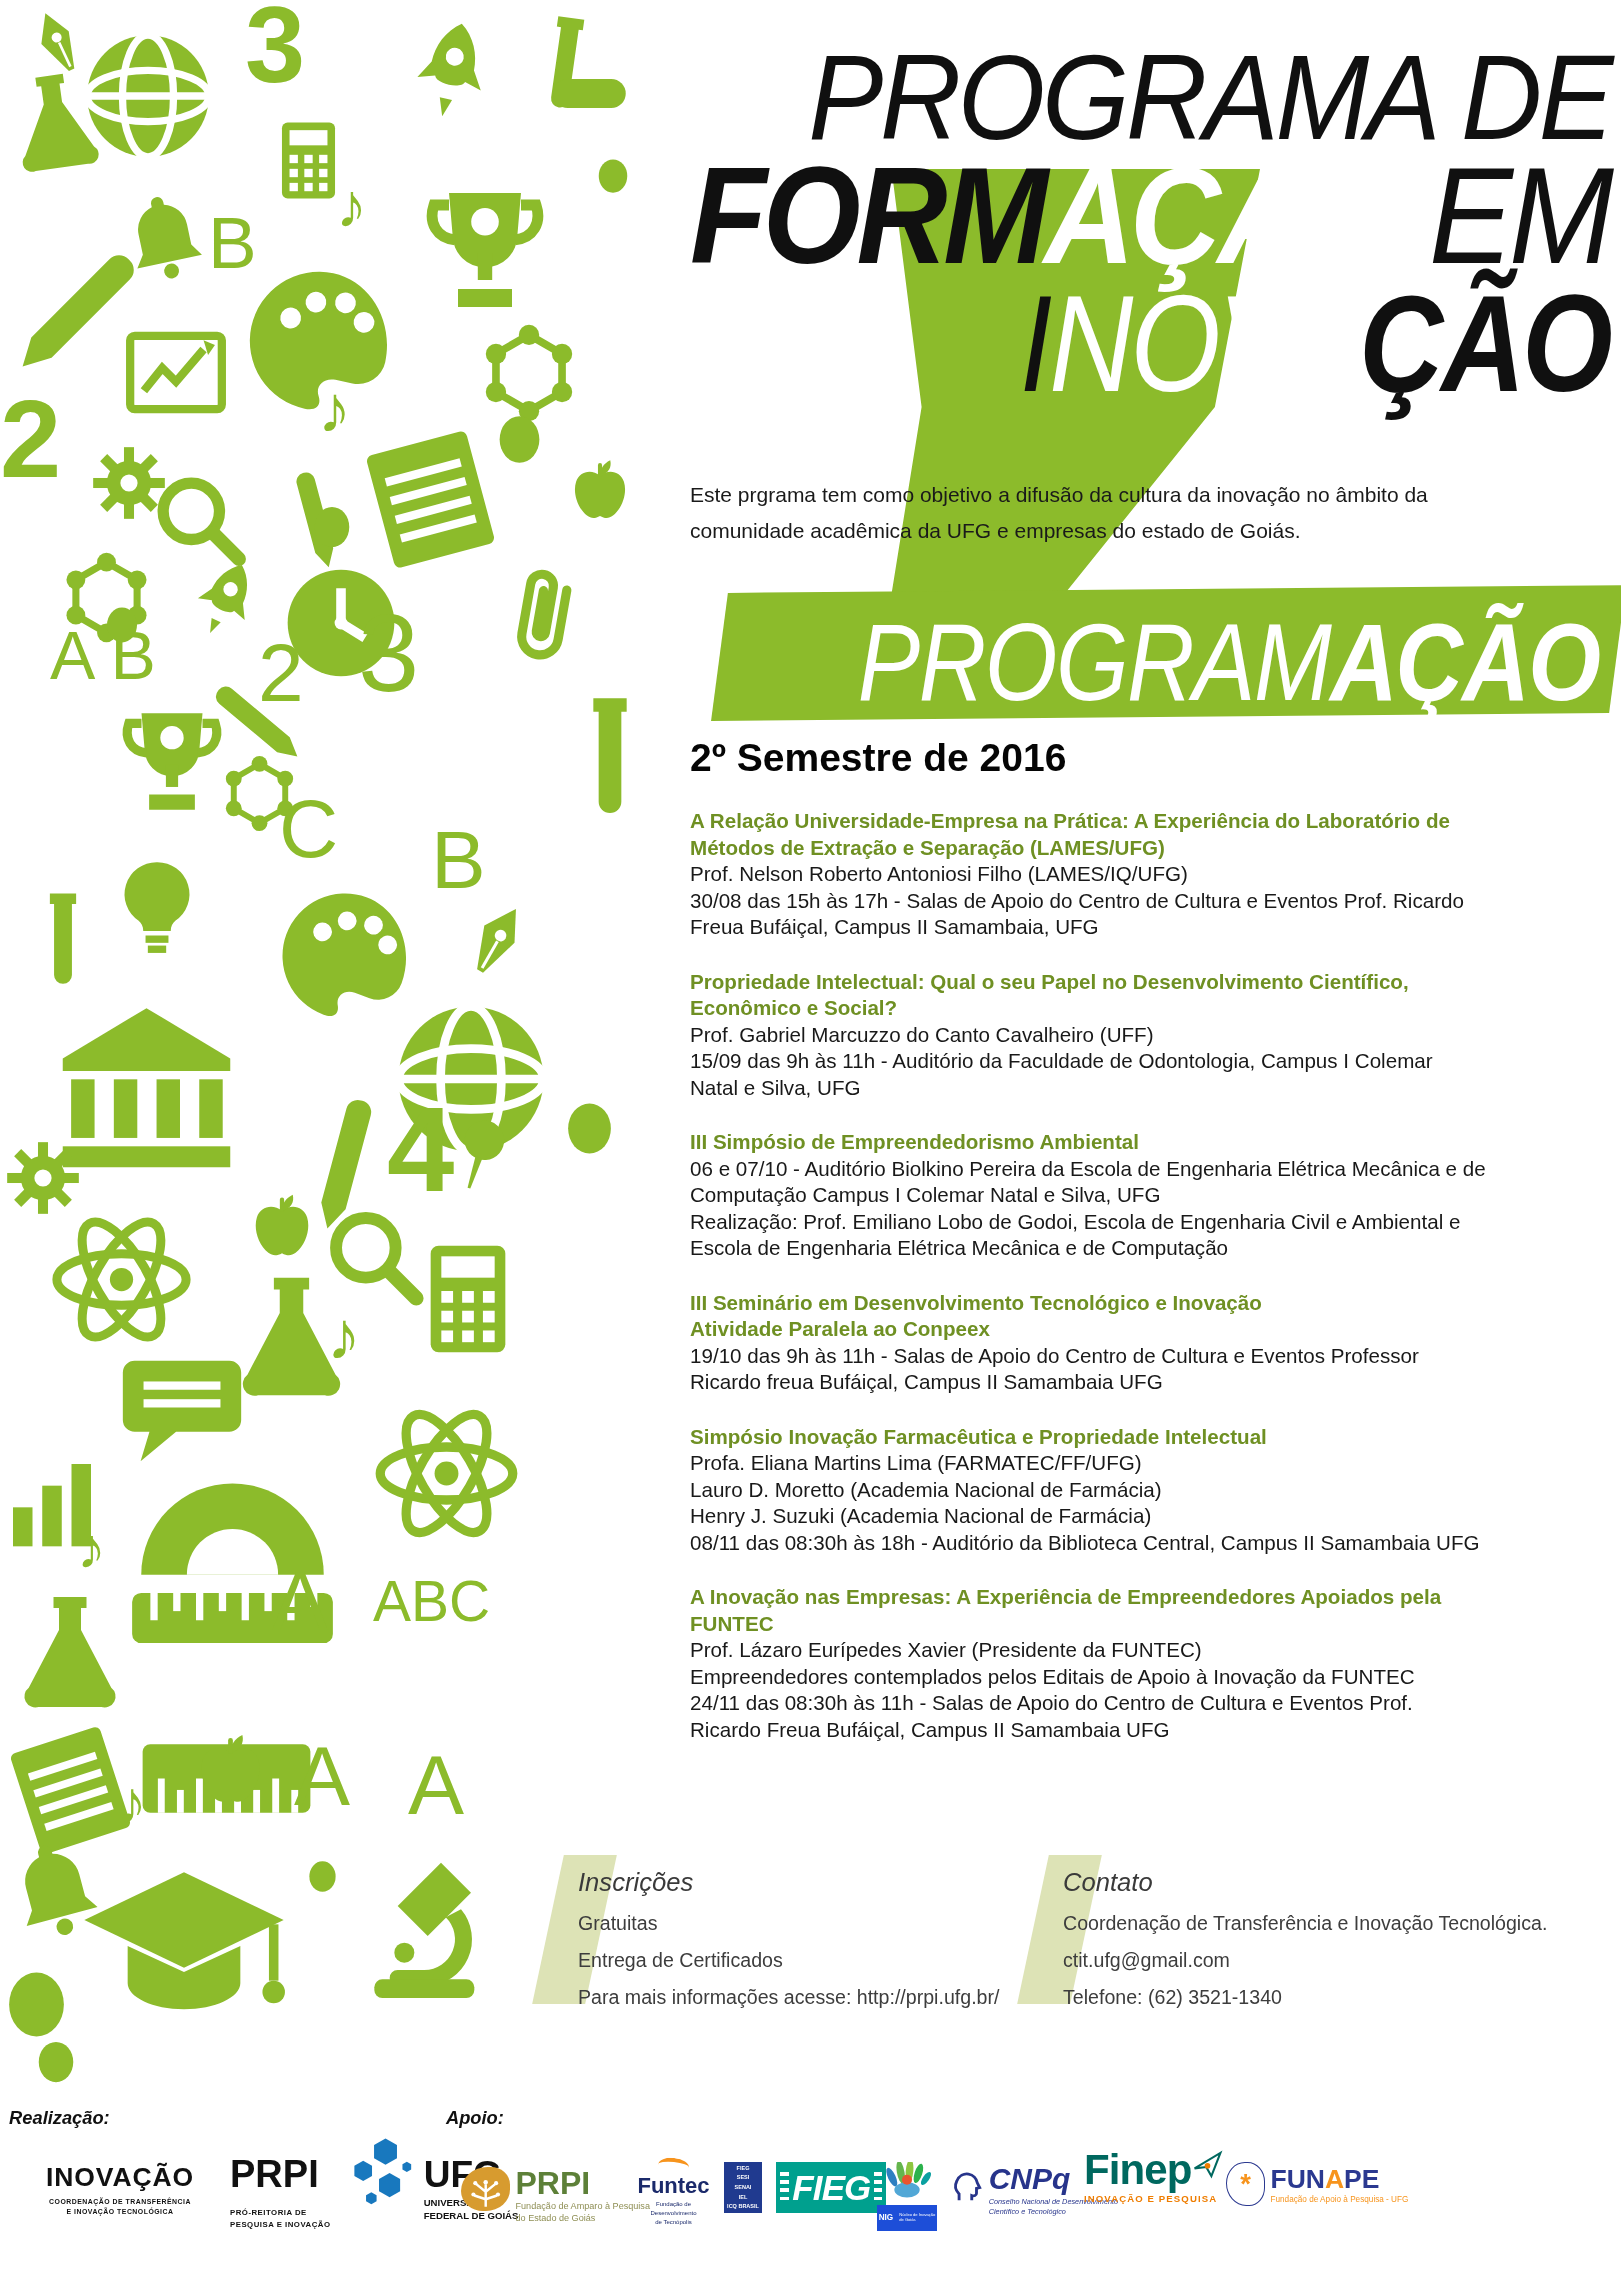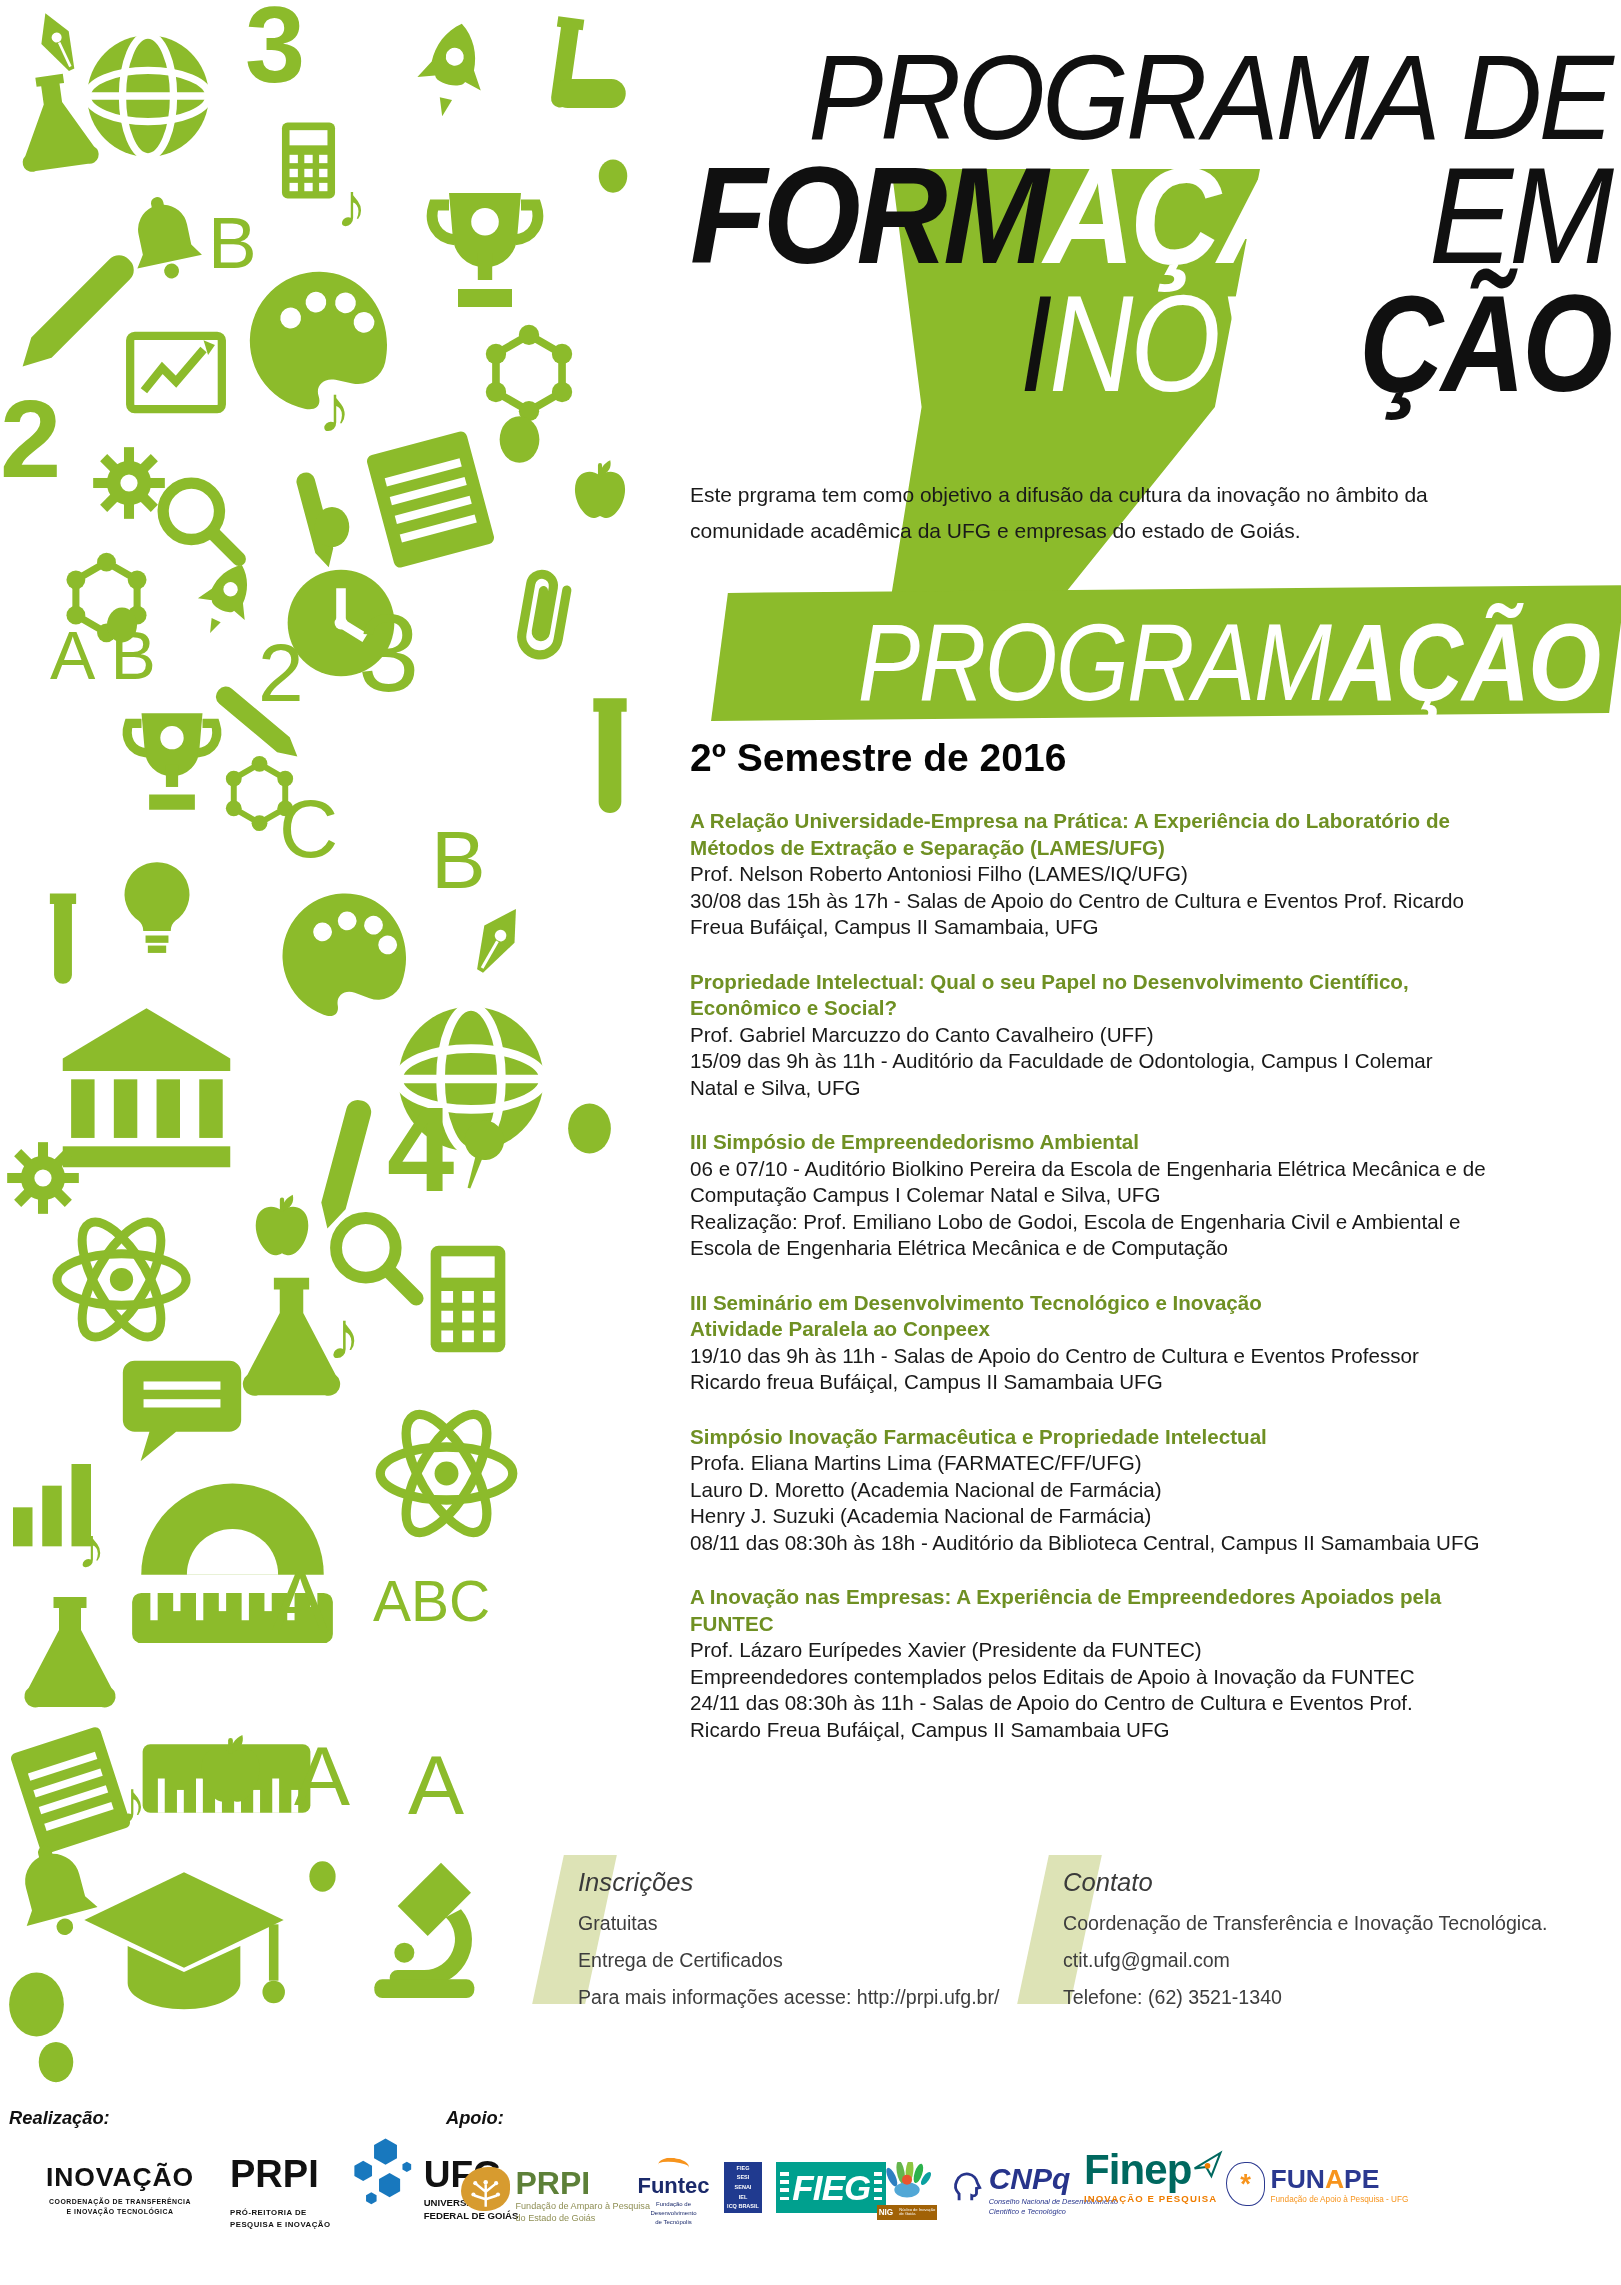--- a/index.html
+++ b/index.html
@@ -75,21 +75,21 @@
   #lg-funtec .arc{width:31px;height:12px;border-top:4.6px solid #f7941d;border-radius:50%;margin:0 auto;transform:rotate(6deg);}
   #lg-funtec .nm{font-size:22px;font-weight:800;color:#1b2a6b;line-height:1.05;}
   #lg-funtec .cp{font-size:6px;color:#1b2a6b;line-height:1.5;margin-top:2.7px;}
   #lg-fieg{left:724px;top:2162px;display:flex;}
   #lg-fieg .stack{width:38px;height:51px;background:#203a8f;color:#fff;font-size:5.5px;font-weight:700;
                   text-align:center;line-height:1.75;padding-top:1.8px;box-sizing:border-box;}
   #lg-fieg .teal{width:110px;height:51px;background:#00a08e;margin-left:14px;display:flex;align-items:center;justify-content:flex-end;}
   #lg-fieg .stripes{width:8.2px;height:31px;background:repeating-linear-gradient(#fff 0 3.7px,transparent 3.7px 8.2px);margin:0 3.7px;}
   #lg-fieg .nm{color:#fff;font-style:italic;font-weight:800;font-size:35px;letter-spacing:-0.9px;}
   #lg-nig{left:877px;top:2162px;width:60px;text-align:center;}
-  #lg-nig .bar{background:#a16207;color:#fff;height:15px;margin-top:1.8px;display:flex;align-items:center;justify-content:center;gap:6px;}
+  #lg-nig .bar{background:#1d4ed8;color:#fff;height:26px;margin-top:1.8px;display:flex;align-items:center;justify-content:center;gap:6px;}
   #lg-nig .nm{font-size:8.2px;font-weight:800;}
   #lg-nig .cp{font-size:4.1px;line-height:1.1;text-align:left;}
   #lg-cnpq{left:948px;top:2164px;display:flex;align-items:flex-start;}
   #lg-cnpq .txt{margin-left:2.7px;}
   #lg-cnpq .nm{font-size:30px;font-weight:800;font-style:italic;color:#27348b;line-height:1;}
   #lg-cnpq .cp{font-size:7.3px;font-style:italic;color:#27348b;line-height:1.35;margin-top:2.7px;}
   #lg-finep{left:1084px;top:2149px;}
   #lg-finep .row{display:flex;align-items:flex-start;}
   #lg-finep .nm{font-size:42px;font-weight:800;color:#00685f;line-height:1;letter-spacing:-0.9px;}
   #lg-finep .cp{font-size:9.6px;font-weight:700;color:#ef7d00;letter-spacing:1.1px;margin-top:1.8px;}

